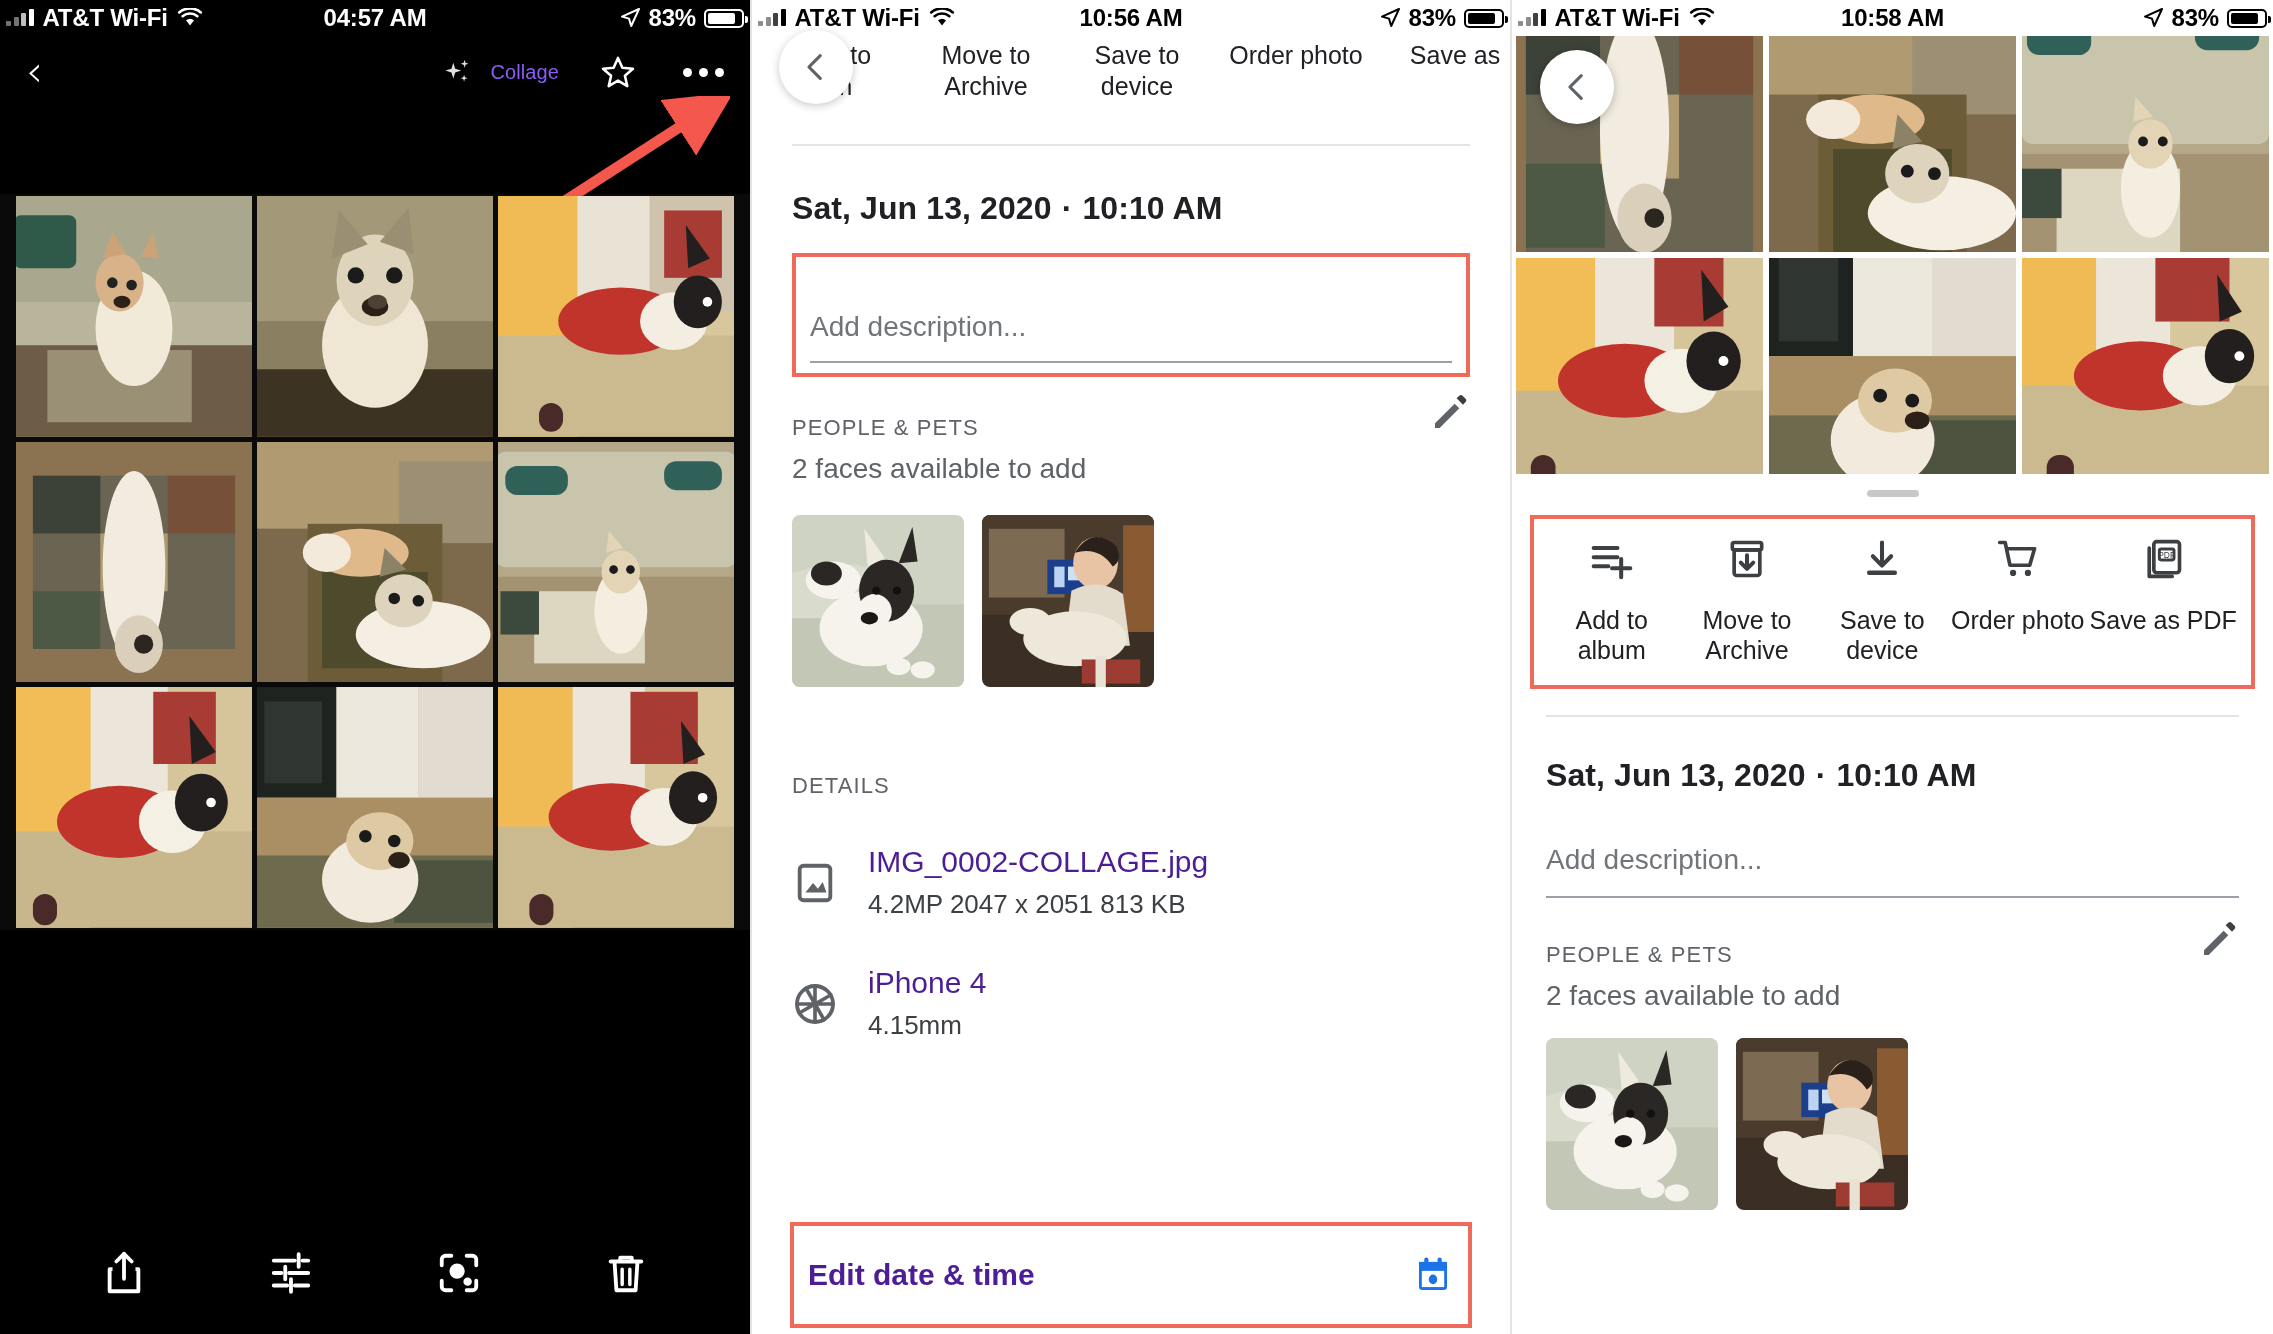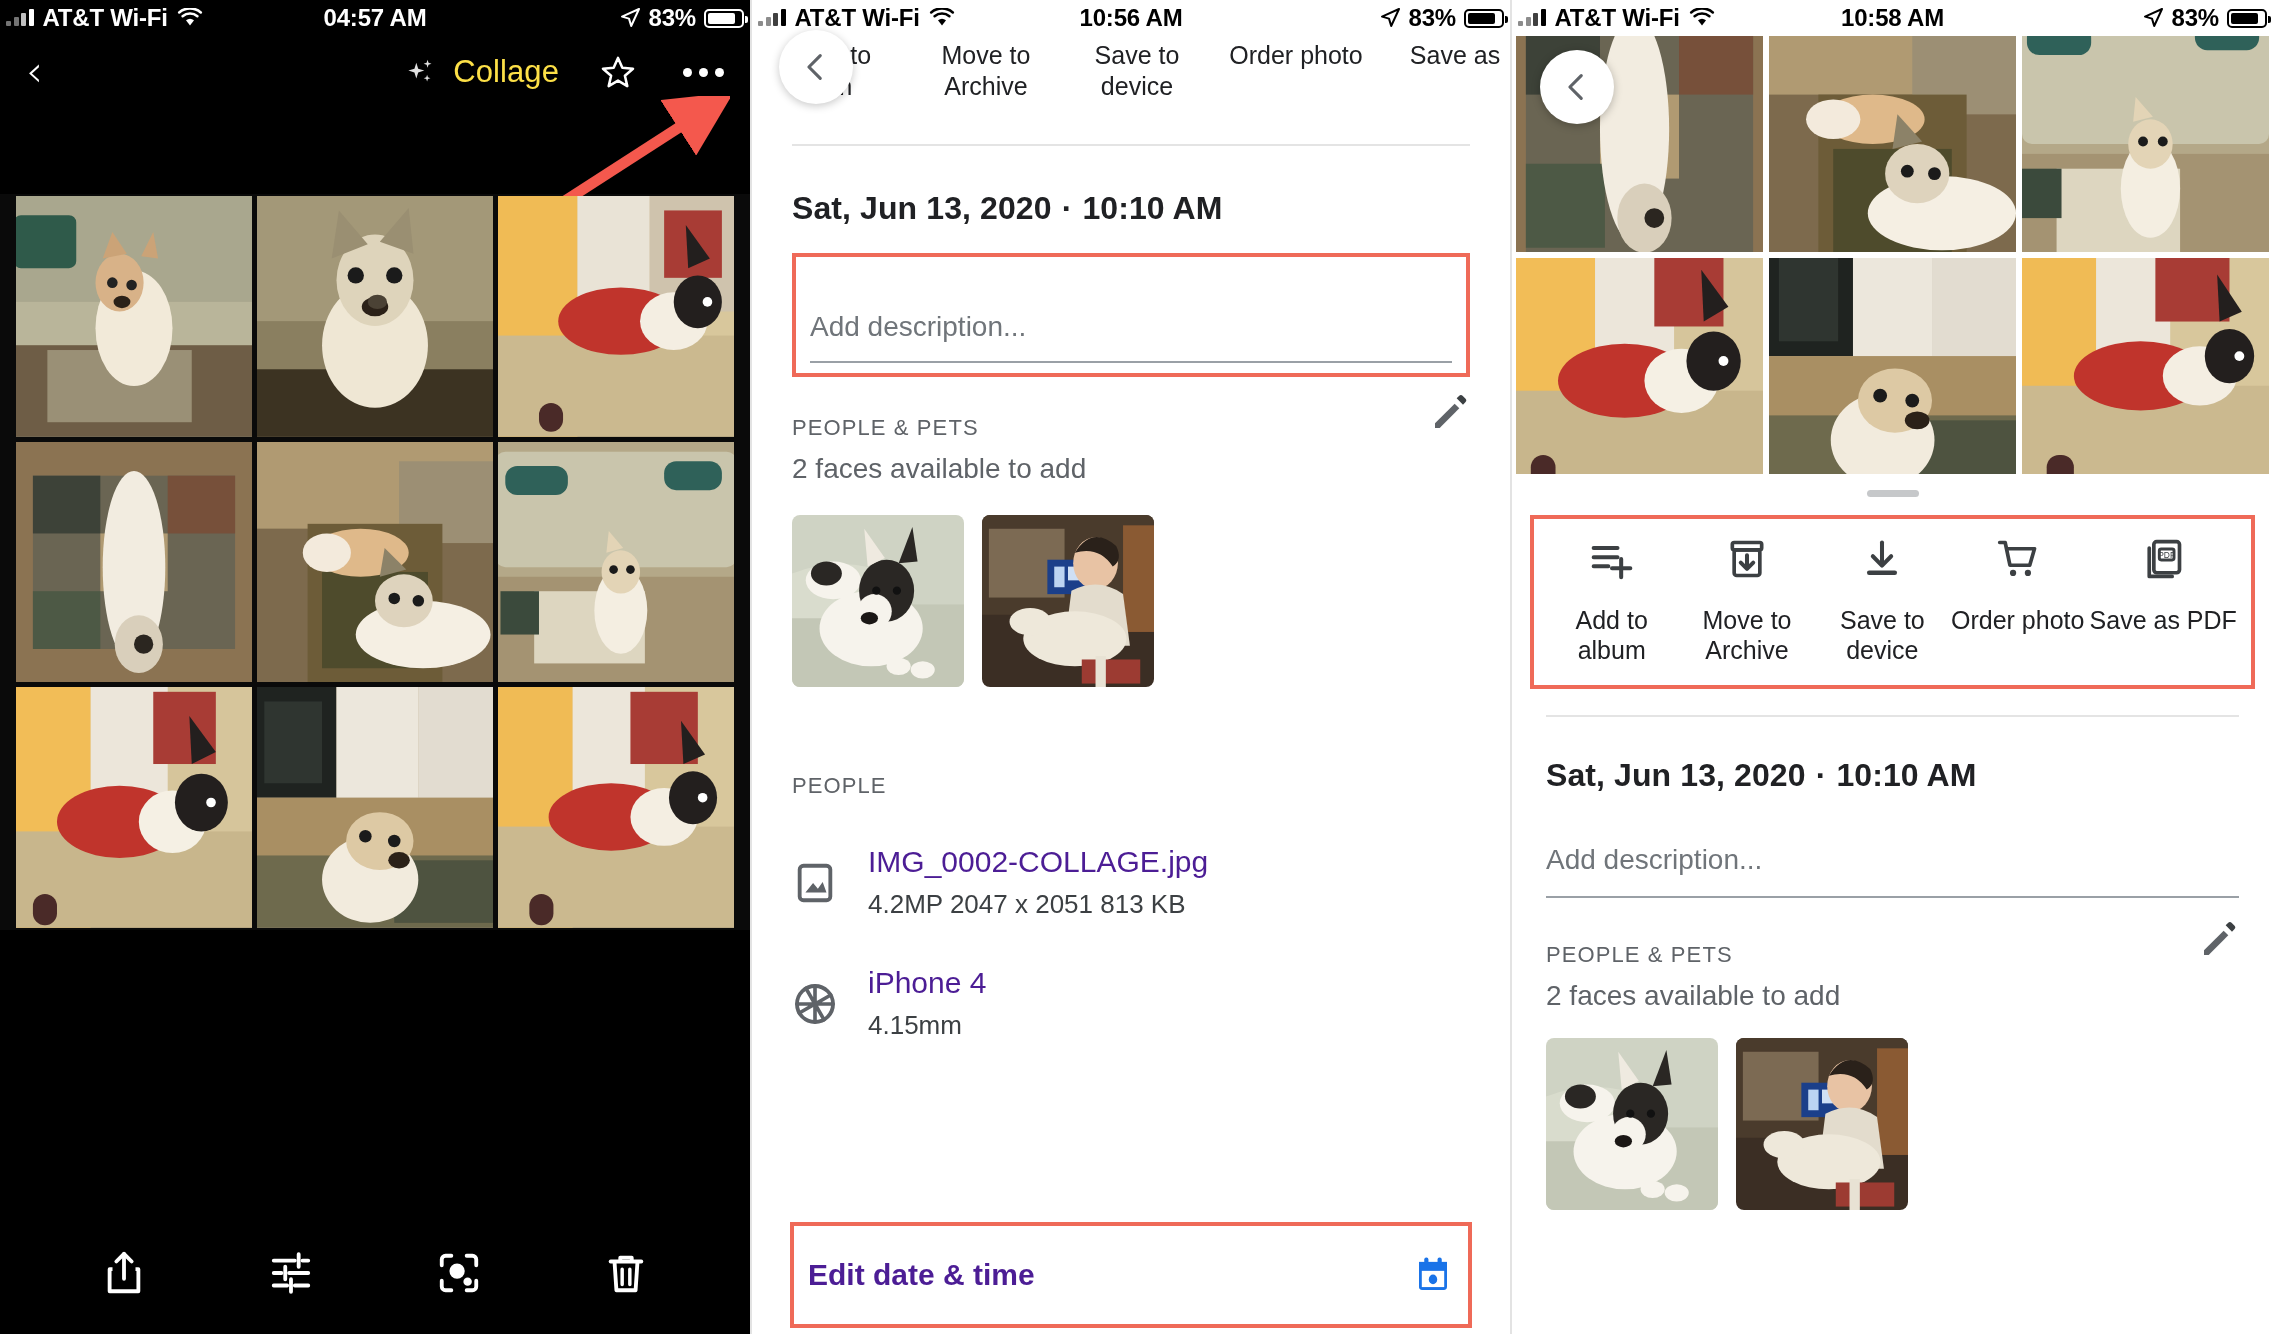--- a/index.html
+++ b/index.html
@@ -57,21 +57,21 @@
     padding: 0 26px; color: #fff; position: relative;
   }
   .chev-back {
     font-size: 42px; line-height: 1; font-weight: 300;
     font-family: "DejaVu Sans", sans-serif; color: #fff;
   }
   .p1-title-wrap {
     margin-left: auto; display: flex; align-items: center; gap: 17px;
   }
   .sparkle-ic { width: 30px; height: 30px; display: block; }
-  .p1-title { font-size: 31px; color: #fde047; letter-spacing: .1px; }
+  .p1-title { font-size: 20px; color: #8b5cf6; letter-spacing: .1px; }
   .star-ic { width: 36px; height: 36px; margin-left: 24px; }
   .dots-ic { display: flex; gap: 7px; margin-left: 30px; }
   .dots-ic span { width: 9px; height: 9px; border-radius: 50%; background: #fff; }
 
   .p1-black-top { height: 86px; background: #000; }
   .collage {
     width: 750px; height: 736px; background: #0a0a0a;
     display: grid; grid-template-columns: repeat(3, 1fr);
     grid-template-rows: repeat(3, 1fr); gap: 5px; padding: 2px 16px;
   }
@@ -539,21 +539,21 @@
             <path d="M54 22 q10 -16 24 -4 q4 8 -2 12 q-8 -12 -22 -8 z" fill="#2a211a"></path>
             <path d="M52 44 q16 -8 30 2 l4 30 l-38 0 z" fill="#e3dccd"></path>
             <ellipse cx="54" cy="72" rx="30" ry="16" fill="#eee8da"></ellipse>
             <ellipse cx="28" cy="62" rx="12" ry="8" fill="#eee8da"></ellipse>
             <rect x="58" y="84" width="34" height="14" fill="#9c3b32"></rect>
             <rect x="66" y="82" width="6" height="18" fill="#e8e2d4"></rect>
           </svg>
         </div>
       </div>
 
-      <div class="section-label" style="margin-top:86px;">PEOPLE</div>
+      <div class="section-label" style="margin-top:86px;">DETAILS</div>
 
       <div class="details-row">
         <svg class="dic" viewBox="0 0 24 24">
           <rect x="4" y="3" width="16" height="18" rx="2" fill="none" stroke="#5f6368" stroke-width="2"></rect>
           <path d="M7 17 L11 12 L13.5 15 L16 11.5 L18 17 Z" fill="#5f6368"></path>
         </svg>
         <div>
           <div class="dr-title">IMG_0002-COLLAGE.jpg</div>
           <div class="dr-sub">4.2MP   2047 x 2051   813 KB</div>
         </div>

